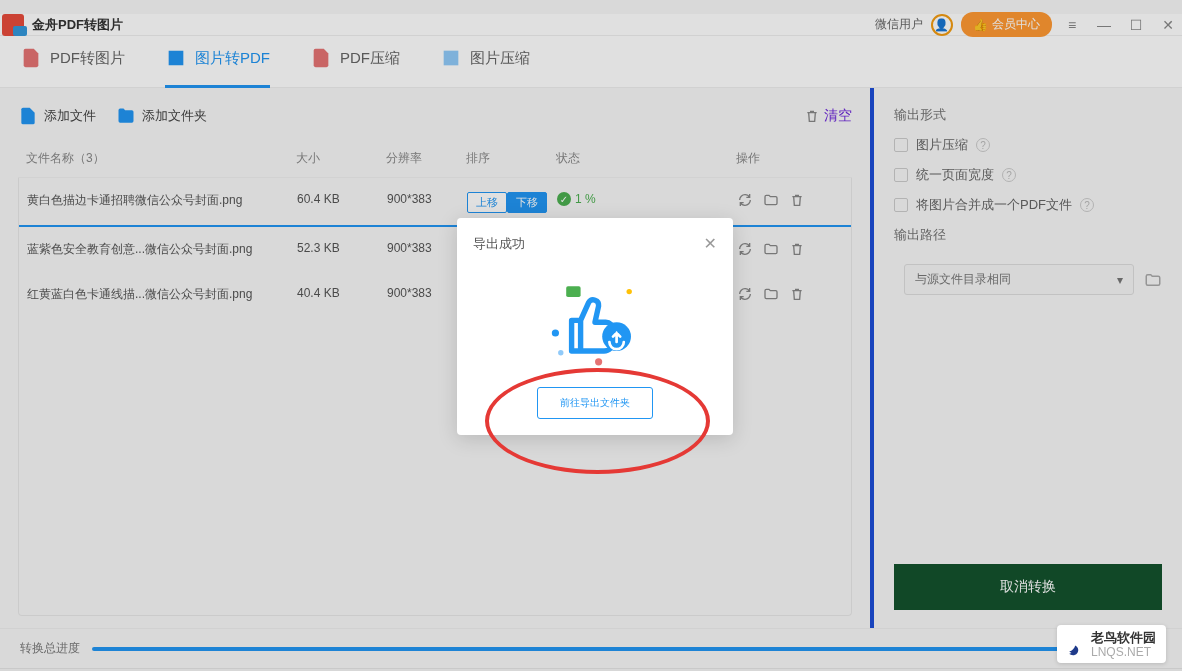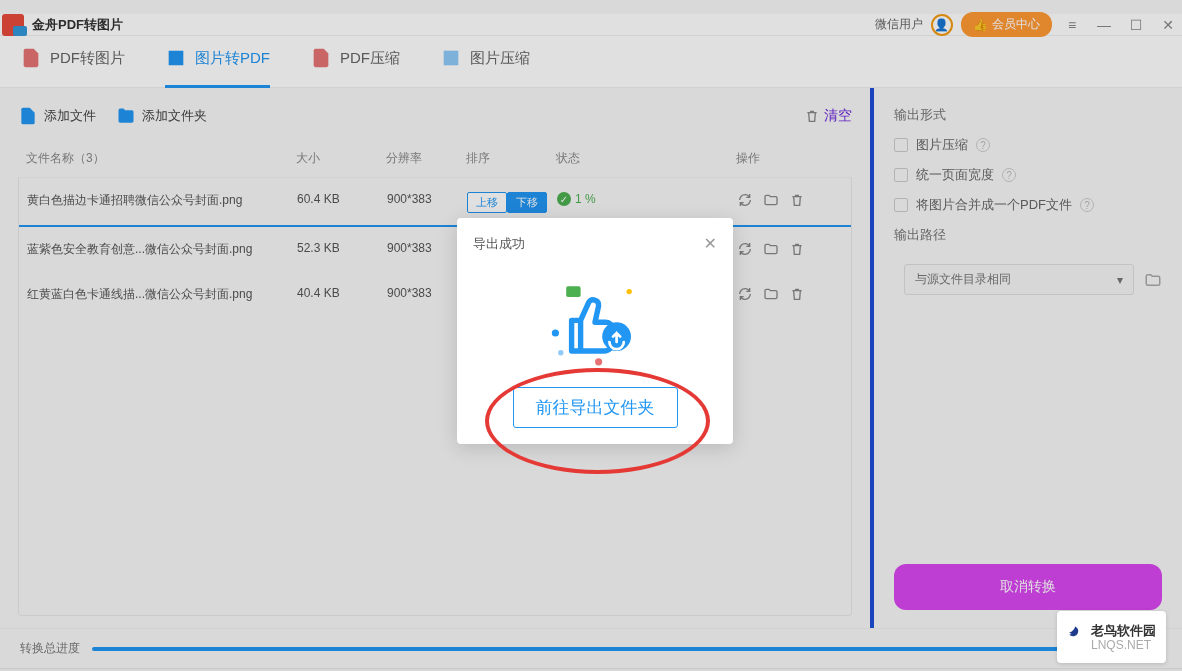--- a/index.html
+++ b/index.html
@@ -52,39 +52,39 @@
 
 
 .right-panel { width: 308px; padding: 18px 20px; display: flex; flex-direction: column; }
 .section-title { font-size: 13px; color: #737373; margin-bottom: 12px; }
 .checkbox-row { display: flex; align-items: center; gap: 8px; font-size: 13px; color: #666; margin-bottom: 12px; }
 .checkbox { width: 14px; height: 14px; border: 1px solid #ccc; border-radius: 2px; cursor: pointer; }
 .help-icon { width: 14px; height: 14px; border: 1px solid #ccc; border-radius: 50%; color: #bbb; font-size: 10px; display: flex; align-items: center; justify-content: center; }
 .select-row { display: flex; align-items: center; gap: 10px; margin-top: 8px; margin-left: 10px; }
 .select { flex: 1; border: 1px solid #ddd; background: #f5f5f5; padding: 6px 10px; font-size: 12px; color: #777; border-radius: 3px; display: flex; justify-content: space-between; align-items: center; cursor: pointer; }
 .folder-icon { width: 18px; height: 18px; color: #aaa; cursor: pointer; }
-.convert-btn { margin-top: auto; background: #d946ef; color: #fff; border: none; padding: 14px; font-size: 14px; border-radius: 12px; cursor: pointer; }
+.convert-btn { margin-top: auto; background: #14532d; color: #fff; border: none; padding: 14px; font-size: 14px; border-radius: 0; cursor: pointer; }
 
 
 .progress-bar { height: 40px; padding: 0 20px; display: flex; align-items: center; gap: 12px; font-size: 12px; color: #777; border-top: 1px solid #eee; }
 .progress-track { flex: 1; height: 4px; background: #2196f3; border-radius: 2px; }
 
 
 .footer { height: 40px; background: #f5f5f5; border-top: 1px solid #e5e5e5; display: flex; align-items: center; padding: 0 20px; gap: 24px; font-size: 12px; color: #777; }
-.watermark { position: absolute; right: 16px; bottom: 8px; background: #fff; padding: 11px 10px; border-radius: 4px; box-shadow: 0 1px 4px rgba(0,0,0,0.15); display: flex; align-items: flex-start; gap: 6px; font-size: 13px; font-weight: bold; color: #333; }
+.watermark { position: absolute; right: 16px; bottom: 8px; background: #fff; padding: 4px 10px; border-radius: 4px; box-shadow: 0 1px 4px rgba(0,0,0,0.15); display: flex; align-items: flex-end; gap: 6px; font-size: 13px; font-weight: bold; color: #333; }
 .wm-sub { font-size: 12px; color: #aaa; font-weight: normal; margin-top: -2px; }
 
 
 .overlay { position: absolute; inset: 0; background: rgba(0,0,0,0.12); }
 .modal { position: absolute; left: 457px; top: 218px; width: 276px; background: #fff; border-radius: 4px; box-shadow: 0 4px 20px rgba(0,0,0,0.15); padding: 16px; }
 .modal-header { display: flex; justify-content: space-between; align-items: center; font-size: 13px; color: #555; padding-bottom: 8px; }
 .modal-close { cursor: pointer; color: #999; font-size: 16px; }
 .modal-body { display: flex; justify-content: center; padding: 18px 0 12px; position: relative; }
 .modal-footer { display: flex; justify-content: center; padding-top: 6px; }
-.modal-btn { border: 1px solid #2196f3; color: #2196f3; background: #fff; padding: 8px 22px; font-size: 17px; border-radius: 3px; cursor: pointer; }
+.modal-btn { border: 1px solid #2196f3; color: #2196f3; background: #fff; padding: 8px 22px; font-size: 10px; border-radius: 3px; cursor: pointer; }
 
 
 .annotation-ellipse { position: absolute; left: 485px; top: 368px; width: 225px; height: 106px; border: 4px solid #e53935; border-radius: 50%; pointer-events: none; z-index: 100; }
 
 
 .thumb-svg { width: 110px; height: 90px; }
 
 svg { display: block; }
 </style>
 </head>

